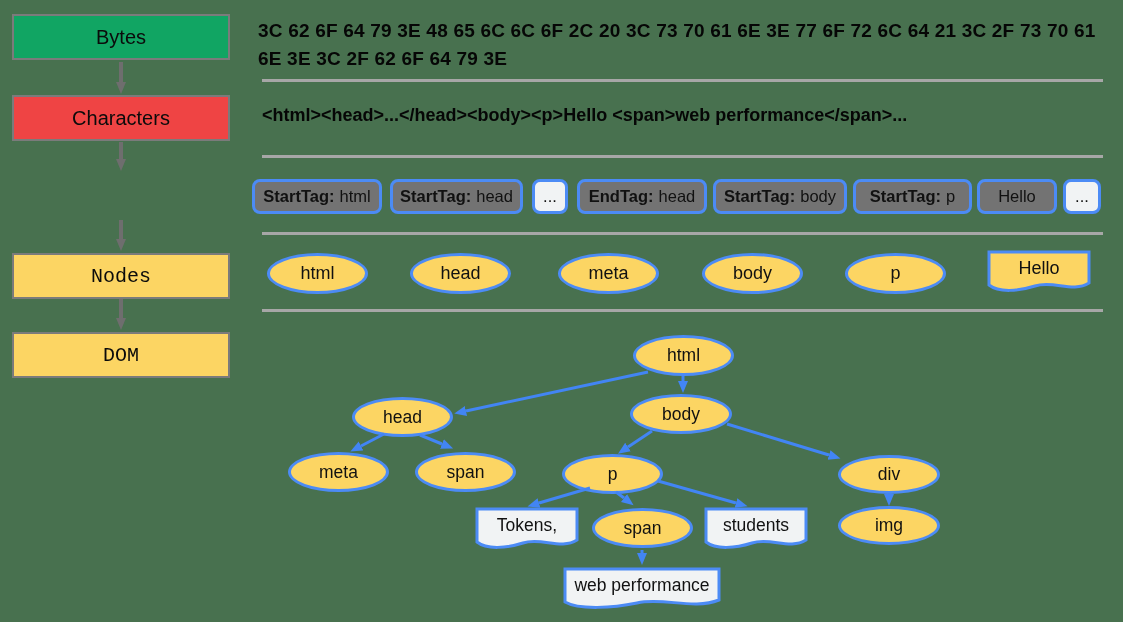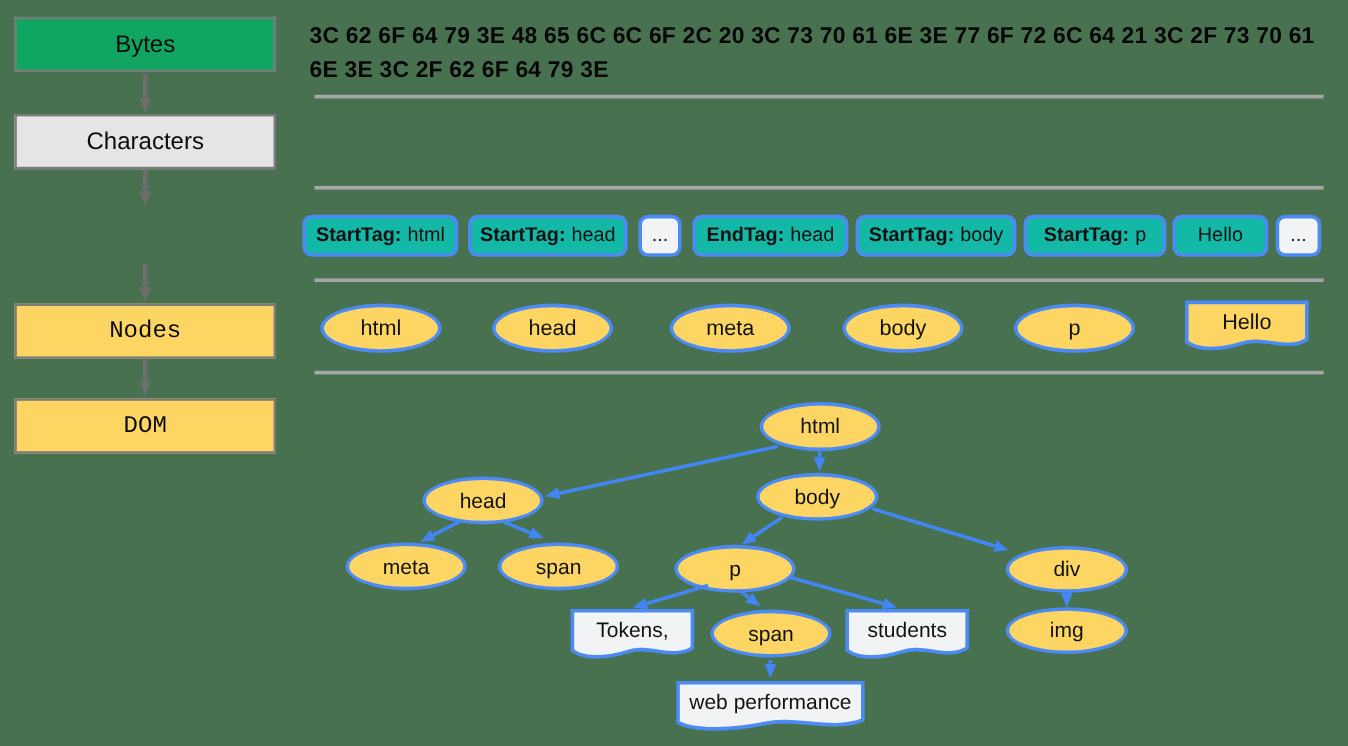--- a/index.html
+++ b/index.html
@@ -13,21 +13,21 @@
   #canvas{position:absolute;inset:0;width:1123px;height:622px;}
 
   
   .stage{
     position:absolute;left:12px;width:218px;height:46px;
     border:2px solid #7b7b7b;box-sizing:border-box;
     display:flex;align-items:center;justify-content:center;
     font-size:20px;color:#0b0b0b;
   }
   .stage-green{background:#11A563;}
-  .stage-blue{background:#e5e5e5;}
+  .stage-blue{background:#ef4444;}
   .stage-yellow{background:#FCD563;font-family:Liberation Mono, monospace;}
 
   
   .divider{position:absolute;left:262px;width:841px;height:3px;background:#A7A7A7;}
 
   
   .bytes-text{
     position:absolute;left:258px;top:17px;width:820px;
     font-size:19px;font-weight:600;line-height:28px;color:#060606;
     letter-spacing:0.2px;white-space:nowrap;
@@ -39,21 +39,21 @@
 
   
   .token{
     position:absolute;top:179px;height:35px;box-sizing:border-box;
     border:3px solid #4C8BF5;border-radius:8px;
     display:flex;align-items:center;justify-content:center;gap:5px;
     font-size:16.5px;white-space:nowrap;color:#111;
   }
   .token b{font-weight:700;}
   .token b:empty{display:none;}
-  .t-tag{background:#14b8a6;}
+  .t-tag{background:#737373;}
   .t-ellipsis{background:#F1F3F4;}
 
   
   .ellipse{
     position:absolute;width:101px;height:41px;box-sizing:border-box;
     background:#FCD563;border:3px solid #4C8BF5;border-radius:50%;
     display:flex;align-items:center;justify-content:center;
     font-size:17.5px;color:#111;
   }
 
@@ -83,20 +83,21 @@
   <div class="divider" style="top:79px"></div>
   <div class="divider" style="top:155px"></div>
   <div class="divider" style="top:232px"></div>
   <div class="divider" style="top:309px"></div>
 
   <div class="bytes-text">
     <div>3C 62 6F 64 79 3E 48 65 6C 6C 6F 2C 20 3C 73 70 61 6E 3E 77 6F 72 6C 64 21 3C 2F 73 70 61</div>
     <div>6E 3E 3C 2F 62 6F 64 79 3E</div>
   </div>
 
+  <div class="chars-text">&lt;html&gt;&lt;head&gt;...&lt;/head&gt;&lt;body&gt;&lt;p&gt;Hello &lt;span&gt;web performance&lt;/span&gt;...</div>
 
   <div class="token t-tag" style="left:252px;width:130px">
     <b>StartTag:</b>
       <span>html</span>
   </div>
   <div class="token t-tag" style="left:390px;width:133px">
     <b>StartTag:</b>
       <span>head</span>
   </div>
   <div class="token t-ellipsis" style="left:532px;width:36px">

